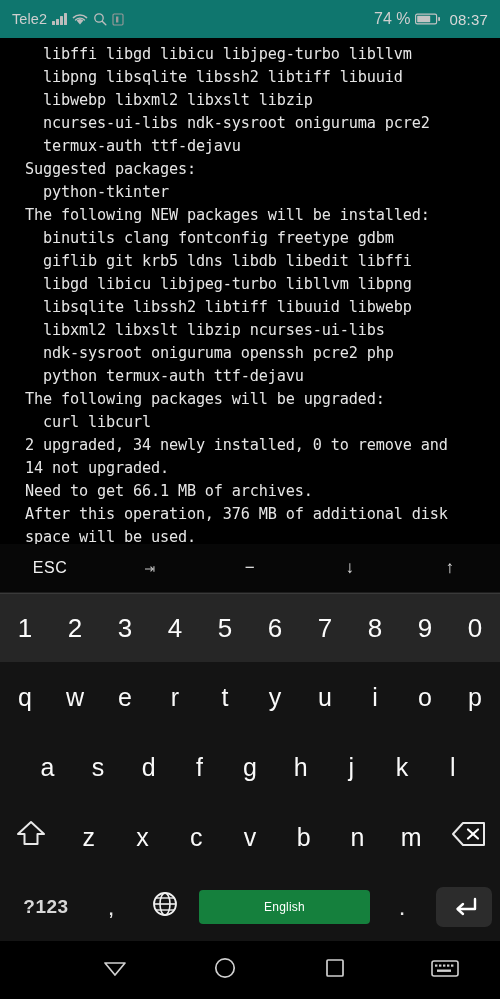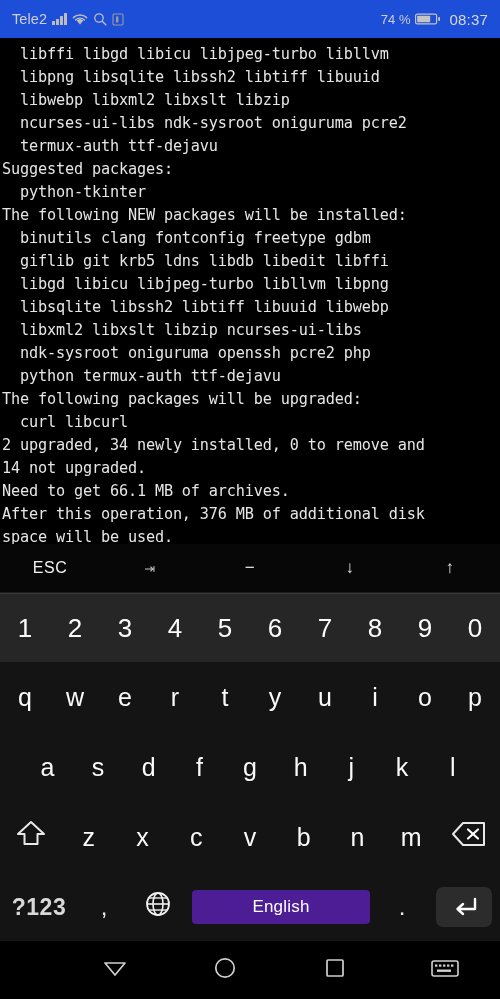--- a/index.html
+++ b/index.html
@@ -20,56 +20,56 @@
     height: 999px;
     background: #000;
     display: flex;
     flex-direction: column;
   }
 
   
   .status-bar {
     height: 38px;
     flex: 0 0 38px;
-    background: #1d4ed8;
+    background: #0f766e;
     display: flex;
     align-items: center;
     justify-content: space-between;
     padding: 0 12px;
     box-sizing: border-box;
     color: #c9c9c9;
     font-size: 14px;
   }
   .status-left, .status-right {
     display: flex;
     align-items: center;
     gap: 5px;
   }
   .carrier { font-size: 14.5px; color: #cfcfcf; letter-spacing: .1px; }
-  .battery-pct { font-size: 13px; color: #cfcfcf; }
+  .battery-pct { font-size: 16px; color: #cfcfcf; }
   .clock { font-size: 15px; color: #d8d8d8; margin-left: 3px; letter-spacing: .2px; }
   .ic { display: inline-flex; align-items: center; justify-content: center; }
 
   
   .signal { display: inline-flex; align-items: flex-end; gap: 1.5px; height: 12px; }
   .signal i { display: block; width: 2.5px; background: #bdbdbd; border-radius: .5px; }
   .signal i:nth-child(1) { height: 4px; }
   .signal i:nth-child(2) { height: 6.5px; }
   .signal i:nth-child(3) { height: 9px; }
   .signal i:nth-child(4) { height: 12px; }
 
   
   .terminal {
     flex: 1 1 auto;
     background: #000;
     color: #e6e6e6;
     font-family: "DejaVu Sans Mono", monospace;
     font-size: 15.2px;
     line-height: 23px;
-    padding: 5px 4px 0 2px;
+    padding: 5px 4px 0 25px;
     box-sizing: border-box;
     overflow: hidden;
     white-space: pre;
     letter-spacing: -0.15px;
   }
   .term-line { height: 23px; }
 
   
   .extra-keys {
     flex: 0 0 48px;
@@ -126,37 +126,37 @@
     font-size: 25px;
     height: 100%;
     user-select: none;
     font-family: "Liberation Sans", sans-serif;
   }
   .kb-row.numbers .key { font-size: 26px; color: #fcfcfc; }
   .kb-row.r2 { padding: 0 22px; box-sizing: border-box; }
   .kb-row.r3 .key.letter { font-size: 25px; }
 
   .key.mod { flex: 0 0 62px; }
-  .key.sym123 { flex: 0 0 78px; font-size: 23px; font-weight: bold; color: #d8d8d8; letter-spacing: .5px; }
+  .key.sym123 { flex: 0 0 78px; font-size: 19px; font-weight: bold; color: #d8d8d8; letter-spacing: .5px; margin-left: 7px; }
   .key.punct { flex: 0 0 52px; font-size: 24px; color: #e8e8e8; }
   .key.globe { flex: 0 0 56px; }
   .key.space {
     flex: 1 1 auto;
     margin: 0 6px;
   }
   .spacebar {
     width: 100%;
     height: 34px;
-    background: #4c1d95;
+    background: #15803d;
     border-radius: 4px;
     display: flex;
     align-items: center;
     justify-content: center;
     color: #ffffff;
-    font-size: 17px;
+    font-size: 12px;
     letter-spacing: .2px;
   }
   .key.enter { flex: 0 0 72px; }
   .enter-cap {
     width: 56px;
     height: 40px;
     background: #2c2c2c;
     border-radius: 7px;
     display: flex;
     align-items: center;

